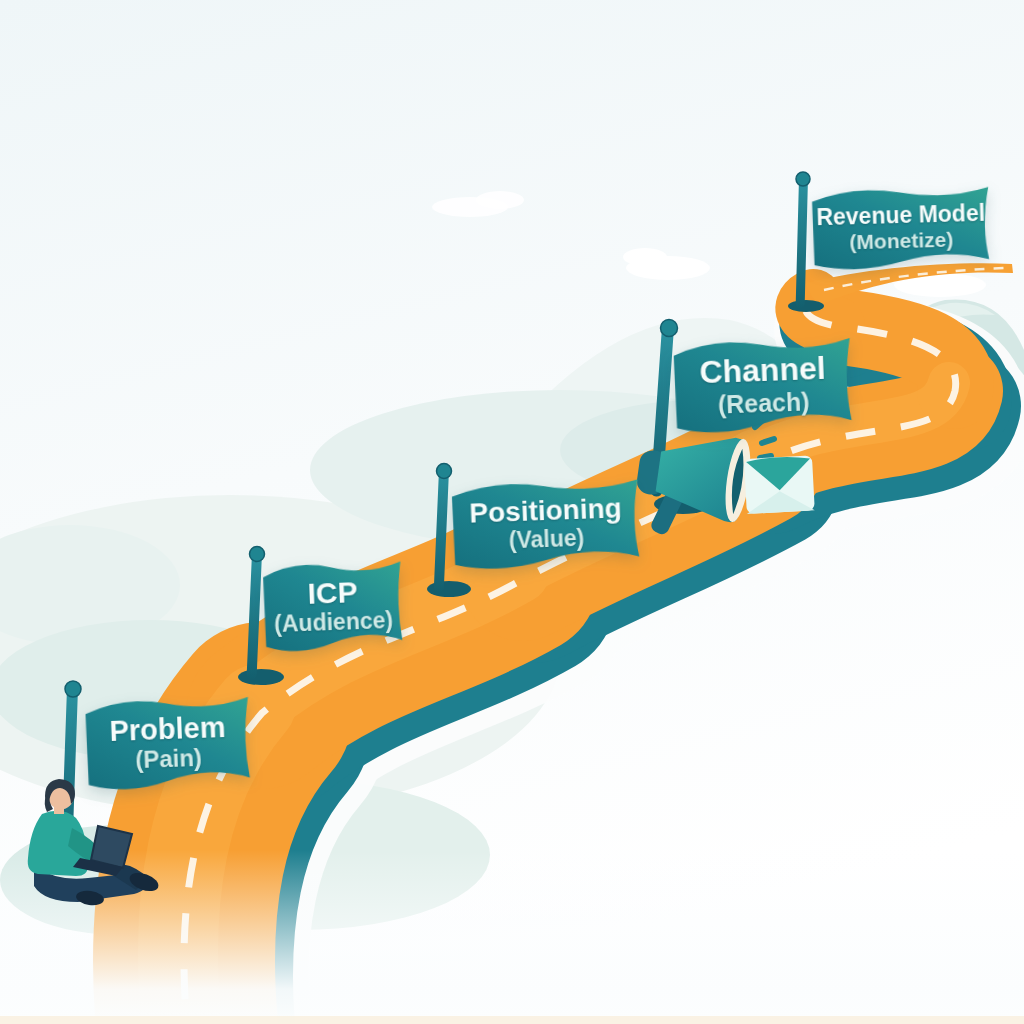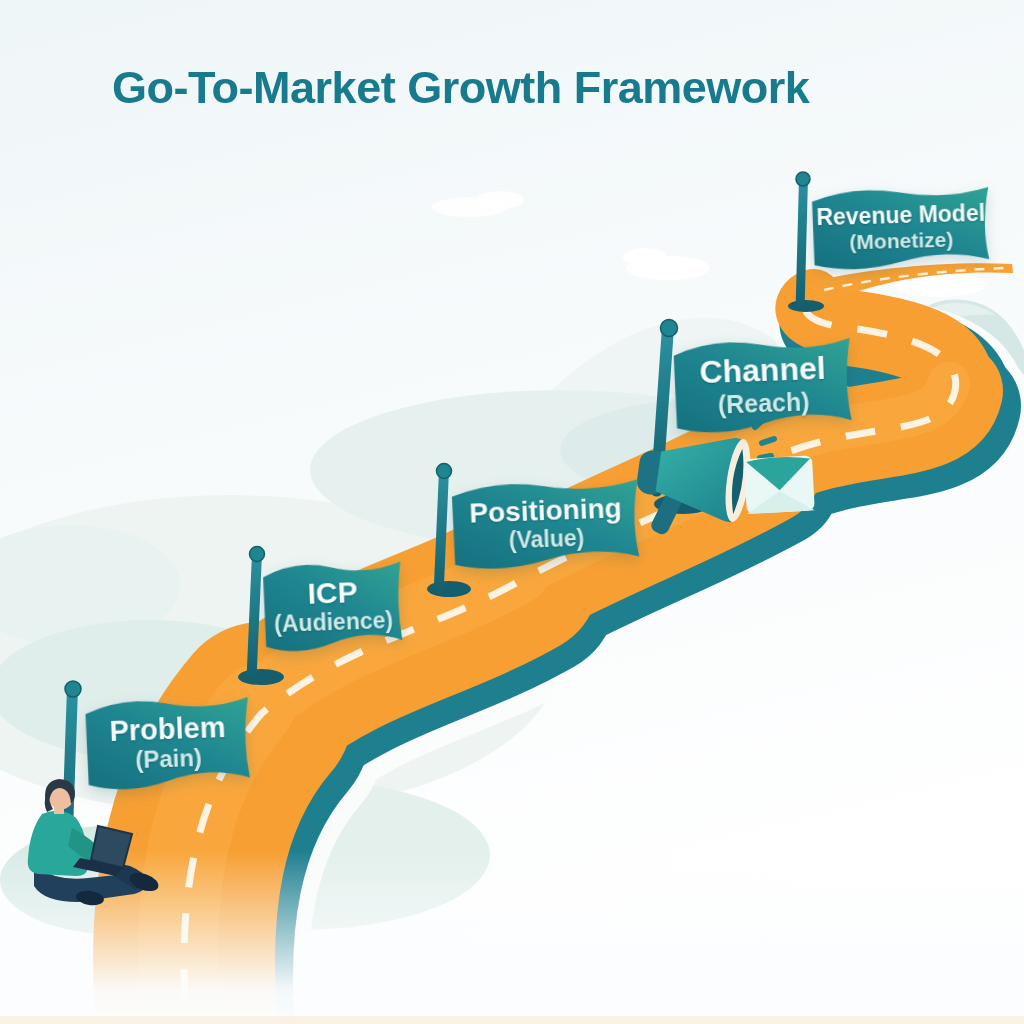--- a/index.html
+++ b/index.html
@@ -187,21 +187,20 @@
       <circle cx="53" cy="27" r="12.5" fill="#edbf9f"></circle>
       <path d="M 37,26 Q 37,11 51,9 Q 67,10 67,24 Q 67,30 63,34 Q 62,19 52,18 Q 43,18 41,32 Q 38,38 37,26 Z" fill="#2b3947"></path>
       <path d="M 38,26 Q 35,34 39,42 L 45,39 Q 41,32 41,26 Z" fill="#2b3947"></path>
       <path d="M 64,58 Q 84,68 96,84 L 90,96 Q 74,88 60,76 Z" fill="#219486"></path>
       <ellipse cx="96" cy="91" rx="8" ry="5.5" fill="#edbf9f"></ellipse>
       <path d="M 90,56 L 124,64 L 115,98 L 83,90 Z" fill="#2e4a61" stroke="#1d3348" stroke-width="2"></path>
       <path d="M 72,88 L 115,97 L 108,106 L 65,97 Z" fill="#1b3046"></path>
     </g>
   </svg>
 
-  <div class="page-title">Go-To-Market Growth Framework</div>
 
   <div class="flag f1">
     <svg viewBox="0 0 200 100" preserveAspectRatio="none">
       <defs>
           <linearGradient id="fg1" x1="0" y1="1" x2="1" y2="0">
         <stop offset="0" stop-color="#15707e"></stop>
             <stop offset="0.55" stop-color="#1f8791"></stop>
             <stop offset="1" stop-color="#31a393"></stop>
       </linearGradient>
         </defs>

